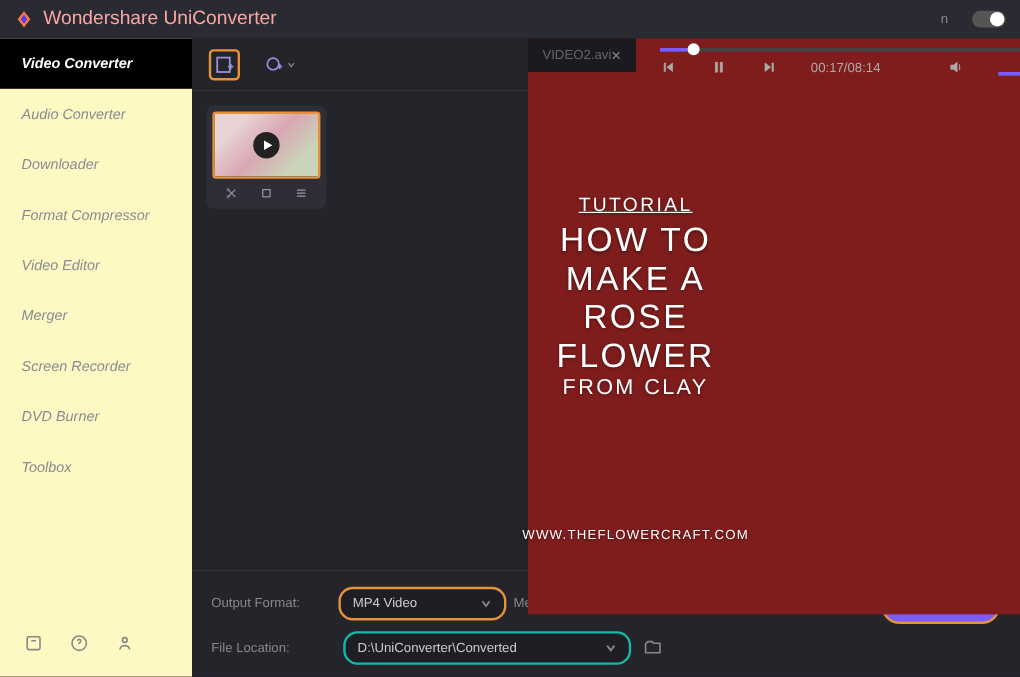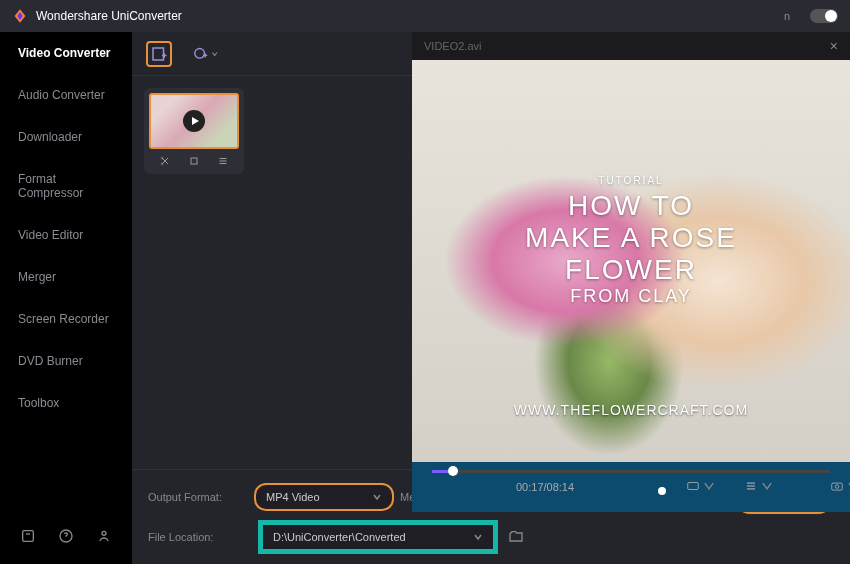--- a/index.html
+++ b/index.html
@@ -1,65 +1,65 @@
 <!DOCTYPE html>
 <html><head>
 <meta charset="utf-8">
 <style>
 * { margin: 0; padding: 0; box-sizing: border-box; font-family: -apple-system, BlinkMacSystemFont, 'Segoe UI', sans-serif; }
 body { width: 850px; height: 564px; background: #1a1a1f; color: #aaa; overflow: hidden; position: relative; }
 
 .titlebar { height: 32px; background: #2a2a32; display: flex; align-items: center; padding: 0 12px; }
 .logo { width: 16px; height: 16px; margin-right: 8px; }
-.app-title { color: #ffffff; font-size: 12px; }
+.app-title { color: #fca5a5; font-size: 16px; }
 .titlebar-right { margin-left: auto; display: flex; align-items: center; gap: 20px; }
 .titlebar-right span { color: #888; font-size: 11px; }
 .toggle { width: 28px; height: 14px; background: #555; border-radius: 8px; position: relative; }
 .toggle::after { content: ''; position: absolute; width: 12px; height: 12px; background: #fff; border-radius: 50%; top: 1px; right: 1px; }
 
 .main { display: flex; height: 532px; }
-.sidebar { width: 132px; background: #000000; display: flex; flex-direction: column; }
+.sidebar { width: 160px; background: #fef9c3; display: flex; flex-direction: column; font-style: italic; }
 .sidebar-item { padding: 14px 18px; color: #8a8a92; font-size: 12px; cursor: pointer; }
 .sidebar-item.active { background: #000; color: #fff; font-weight: 600; }
 .sidebar-bottom { margin-top: auto; display: flex; gap: 22px; padding: 20px; }
 .sidebar-bottom svg { width: 16px; height: 16px; stroke: #888; fill: none; }
 
 .content { flex: 1; background: #24242b; display: flex; flex-direction: column; position: relative; }
 .toolbar { height: 44px; display: flex; align-items: center; padding: 0 14px; gap: 20px; border-bottom: 1px solid #333; }
 .tool-btn { width: 26px; height: 26px; display: flex; align-items: center; justify-content: center; border-radius: 4px; }
 .tool-btn.highlight { border: 2px solid #e8913b; }
 .tool-btn svg { stroke: #9a8fd8; fill: none; }
 
 .video-list { padding: 12px; }
 .thumb-card { width: 100px; background: #2e2e36; border-radius: 6px; padding: 5px; }
 .thumb { width: 90px; height: 56px; border: 2px solid #e8913b; border-radius: 3px; position: relative; background: linear-gradient(135deg, #e8d4d4 20%, #d9a8b4 50%, #c9d4b8 80%); display: flex; align-items: center; justify-content: center; }
 .play-badge { width: 22px; height: 22px; background: #222; border-radius: 50%; display: flex; align-items: center; justify-content: center; }
 .play-badge::after { content: ''; border-left: 7px solid #fff; border-top: 4px solid transparent; border-bottom: 4px solid transparent; margin-left: 2px; }
 .thumb-tools { display: flex; justify-content: space-around; padding: 6px 2px 2px; }
 .thumb-tools svg { width: 12px; height: 12px; stroke: #999; fill: none; }
 
 .bottom-bar { position: absolute; bottom: 0; left: 0; right: 0; padding: 10px 16px; background: #24242b; border-top: 1px solid #333; display: grid; grid-template-columns: 100px 140px 110px 50px auto 100px; gap: 6px; align-items: center; font-size: 11px; color: #888; }
-.select { background: #1e1e24; border: 5px solid #14b8a6; border-radius: 0; padding: 6px 10px; color: #ccc; font-size: 11px; display: flex; justify-content: space-between; align-items: center; }
+.select { background: #1e1e24; border: 2px solid #14b8a6; border-radius: 12px; padding: 6px 10px; color: #ccc; font-size: 11px; display: flex; justify-content: space-between; align-items: center; }
 .select.hl { border: 2px solid #e8913b; border-radius: 12px; }
 .merge-toggle { width: 30px; height: 14px; background: #444; border-radius: 8px; position: relative; }
 .merge-toggle::after { content: ''; position: absolute; width: 12px; height: 12px; background: #999; border-radius: 50%; top: 1px; left: 1px; }
 .start-btn { background: #7b5cff; color: #fff; padding: 8px 20px; border-radius: 16px; font-size: 12px; font-weight: 600; border: 2px solid #e8913b; cursor: pointer; }
 .file-row { grid-column: 1 / -1; display: grid; grid-template-columns: 100px 240px 30px; gap: 10px; align-items: center; }
 
 
-.preview { position: absolute; top: 0; left: 280px; right: 0; height: 480px; background: #0c4a6e; z-index: 50; display: flex; flex-direction: column; }
+.preview { position: absolute; top: 0; left: 280px; right: 0; height: 480px; background: #7f1d1d; z-index: 50; display: flex; flex-direction: row; }
 .prev-header { height: 28px; display: flex; align-items: center; padding: 0 12px; background: #1a1a1f; }
 .prev-title { color: #666; font-size: 11px; }
 .prev-close { margin-left: auto; color: #888; font-size: 14px; cursor: pointer; }
 .prev-video { flex: 1; position: relative; background: radial-gradient(ellipse at 35% 50%, #e8a8c8 0%, #d878a8 18%, transparent 30%), radial-gradient(ellipse at 70% 55%, #f4e4d4 0%, #e8c8a8 20%, transparent 35%), radial-gradient(ellipse at 45% 75%, #98b868 0%, #6a8848 12%, transparent 22%), linear-gradient(180deg, #e8e4dc 0%, #d4d0c8 100%); }
 .overlay-text { position: absolute; top: 45%; left: 50%; transform: translate(-50%, -50%); text-align: center; color: #fff; text-shadow: 0 1px 3px rgba(0,0,0,0.4); }
-.overlay-text .sub { font-size: 10px; letter-spacing: 2px; }
+.overlay-text .sub { font-size: 16px; letter-spacing: 2px; text-decoration: underline; }
 .overlay-text .title1 { font-size: 28px; letter-spacing: 2px; margin-top: 4px; }
 .overlay-text .title2 { font-size: 18px; letter-spacing: 2px; }
-.overlay-url { position: absolute; bottom: 44px; left: 50%; transform: translateX(-50%); color: #fff; font-size: 14px; letter-spacing: 1px; text-shadow: 0 1px 2px rgba(0,0,0,0.5); text-align: right; }
+.overlay-url { position: absolute; bottom: 60px; left: 50%; transform: translateX(-50%); color: #fff; font-size: 11px; letter-spacing: 1px; text-shadow: 0 1px 2px rgba(0,0,0,0.5); text-align: right; }
 .controls { height: 50px; padding: 8px 20px; display: flex; flex-direction: column; gap: 6px; }
 .seek { height: 3px; background: #444; position: relative; }
 .seek-fill { height: 100%; width: 4%; background: #7b5cff; }
 .seek-thumb { position: absolute; top: -4px; left: 4%; width: 10px; height: 10px; background: #fff; border-radius: 50%; }
 .ctrl-row { display: flex; align-items: flex-end; gap: 28px; color: #aaa; font-size: 11px; }
 .ctrl-row svg { width: 14px; height: 14px; stroke: #aaa; fill: #aaa; }
 .vol-bar { width: 90px; height: 3px; background: #444; position: relative; }
 .vol-fill { height: 100%; width: 55%; background: #7b5cff; }
 .vol-thumb { position: absolute; top: -3px; left: 55%; width: 8px; height: 8px; background: #fff; border-radius: 50%; }
 .spacer { flex: 1; }

